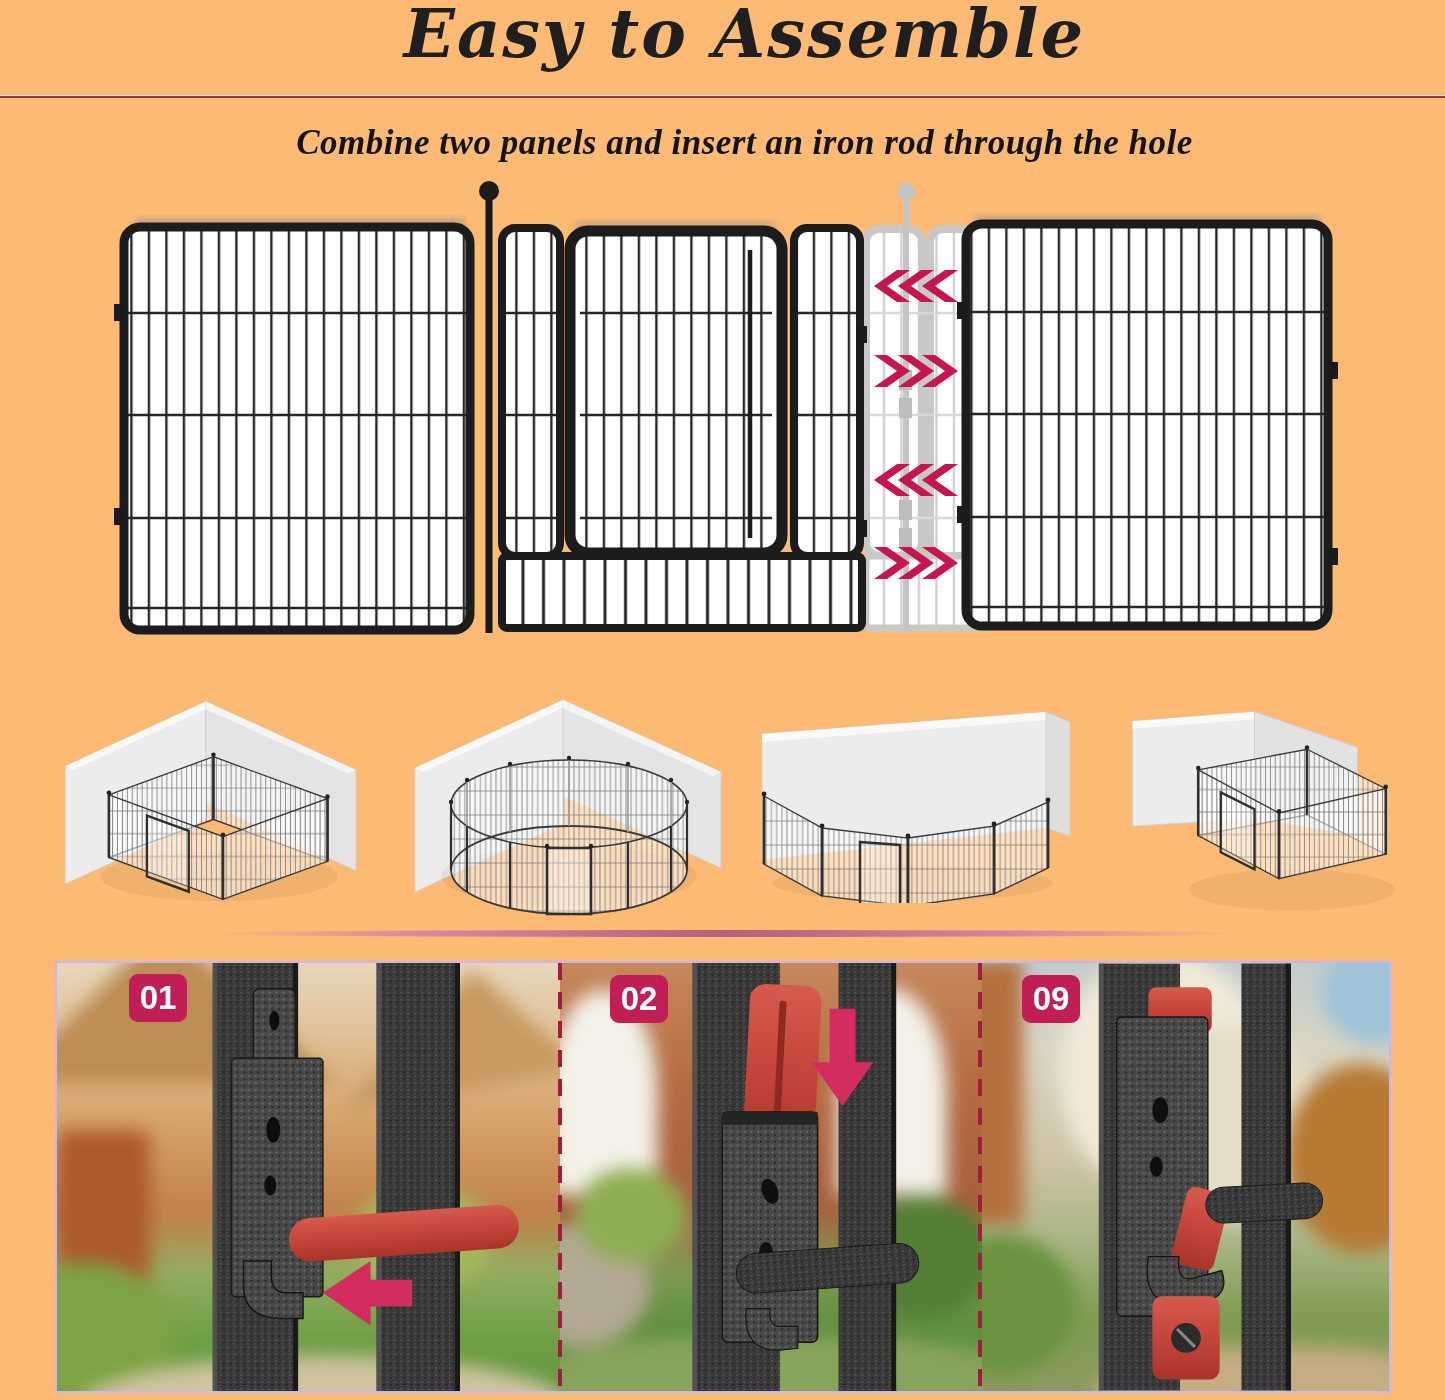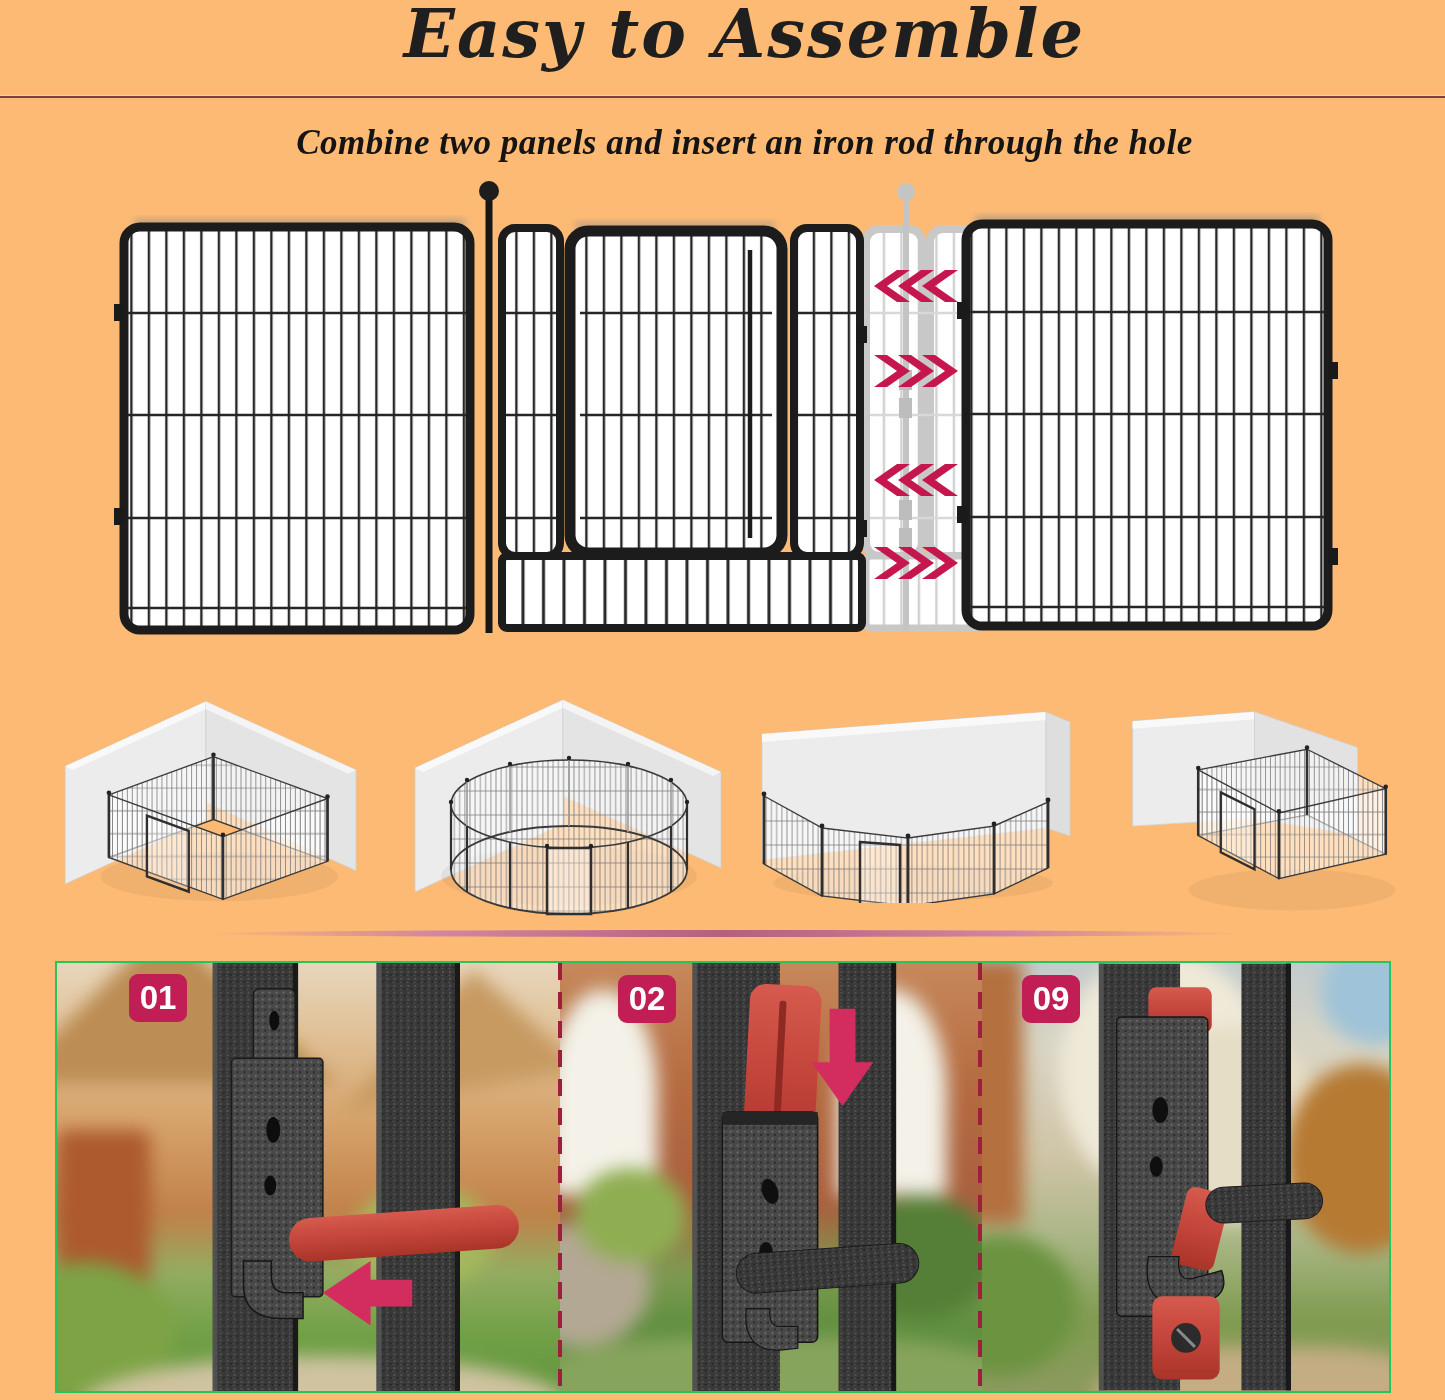--- a/index.html
+++ b/index.html
@@ -10,21 +10,21 @@
          font-style:italic;font-weight:700;font-size:67px;color:#1f1f1f;letter-spacing:2px;}
   .title-rule{position:absolute;top:95px;left:0;width:100%;height:2px;background:#7e3e48;
               border-top:1px solid #d9d9d9;}
   .subtitle{position:absolute;top:123px;left:0;width:100%;text-align:center;
             font-style:italic;font-weight:700;font-size:35px;color:#141414;letter-spacing:.5px;}
   .main-diagram{position:absolute;top:180px;left:0;width:1445px;height:485px;}
   .config-svg{position:absolute;}
   .pink-swash{position:absolute;top:930px;left:205px;width:1040px;height:7px;border-radius:50%;
       background:linear-gradient(90deg,rgba(197,99,126,0) 0%,#d2879e 22%,#b65f7e 50%,#d2879e 78%,rgba(197,99,126,0) 100%);}
   .photo-strip{position:absolute;top:961px;left:55px;width:1336px;height:432px;
-               border:2px solid #22c55e;box-sizing:border-box;overflow:hidden;background:#777;}
+               border:2px solid #c4b5fd;box-sizing:border-box;overflow:hidden;background:#777;}
   .psec{position:absolute;top:0;height:100%;overflow:hidden;}
   .psec .bg{position:absolute;inset:-22px;filter:blur(9px);}
   .blob{position:absolute;}
   .mech{position:absolute;inset:0;width:100%;height:100%;}
   .badge{position:absolute;width:58px;height:48px;background:#c21e56;border-radius:9px;
          color:#ffffff;font-family:"Liberation Sans","DejaVu Sans",sans-serif;
          font-weight:700;font-size:33px;display:flex;align-items:center;justify-content:center;
          z-index:6;}
   .dash{position:absolute;top:0;bottom:0;width:4px;z-index:5;
         background:repeating-linear-gradient(180deg,#9e1f3d 0 17px,rgba(0,0,0,0) 17px 29px);}
@@ -344,21 +344,21 @@
         <rect x="162" y="150" width="96" height="232" rx="6" fill="url(#speck2)" stroke="#161616" stroke-width="1.5"></rect>
         <rect x="162" y="150" width="96" height="13" fill="#252525"></rect>
         <ellipse cx="210" cy="230" rx="8" ry="13" fill="#0f0f0f" transform="rotate(-18 210 230)"></ellipse>
         <ellipse cx="206" cy="292" rx="7" ry="11" fill="#0f0f0f"></ellipse>
         <path d="M186,348 q-4,42 32,42 l20,-2 v-22 h-18 q-12,0 -10,-18 Z" fill="url(#speck2)" stroke="#161616" stroke-width="1.2"></path>
         <g transform="rotate(-4 260 308)">
           <rect x="176" y="288" width="184" height="40" rx="20" fill="url(#speck)" stroke="#1a1a1a" stroke-width="1"></rect>
         </g>
         <path d="M270,46 h26 v54 h18 l-31,44 -31,-44 h18 Z" fill="#d22d5e"></path>
       </svg>
-      <div class="badge" style="left:58px;top:12px">02</div>
+      <div class="badge" style="left:50px;top:12px">02</div>
     </div>
 
     <div class="psec" style="left:925px;width:407px">
       <div class="bg">
         <div class="blob" style="inset:0;background:linear-gradient(180deg,#bcc8ce 0%,#d9d5c4 22%,#cfc4a6 46%,#a8b584 64%,#7f9b4f 80%,#8f9a63 100%)"></div>
         <div class="blob" style="left:-4%;top:4%;width:18%;height:56%;background:#b4703f"></div>
         <div class="blob" style="left:22%;top:2%;width:46%;height:52%;background:#efe9d8;border-radius:50%"></div>
         <div class="blob" style="left:40%;top:18%;width:40%;height:42%;background:#e6ddc6;border-radius:50%"></div>
         <div class="blob" style="left:72%;top:26%;width:34%;height:40%;background:#b67a33;border-radius:50%"></div>
         <div class="blob" style="left:80%;top:0;width:24%;height:22%;background:#9fc3d8;border-radius:50%"></div>

